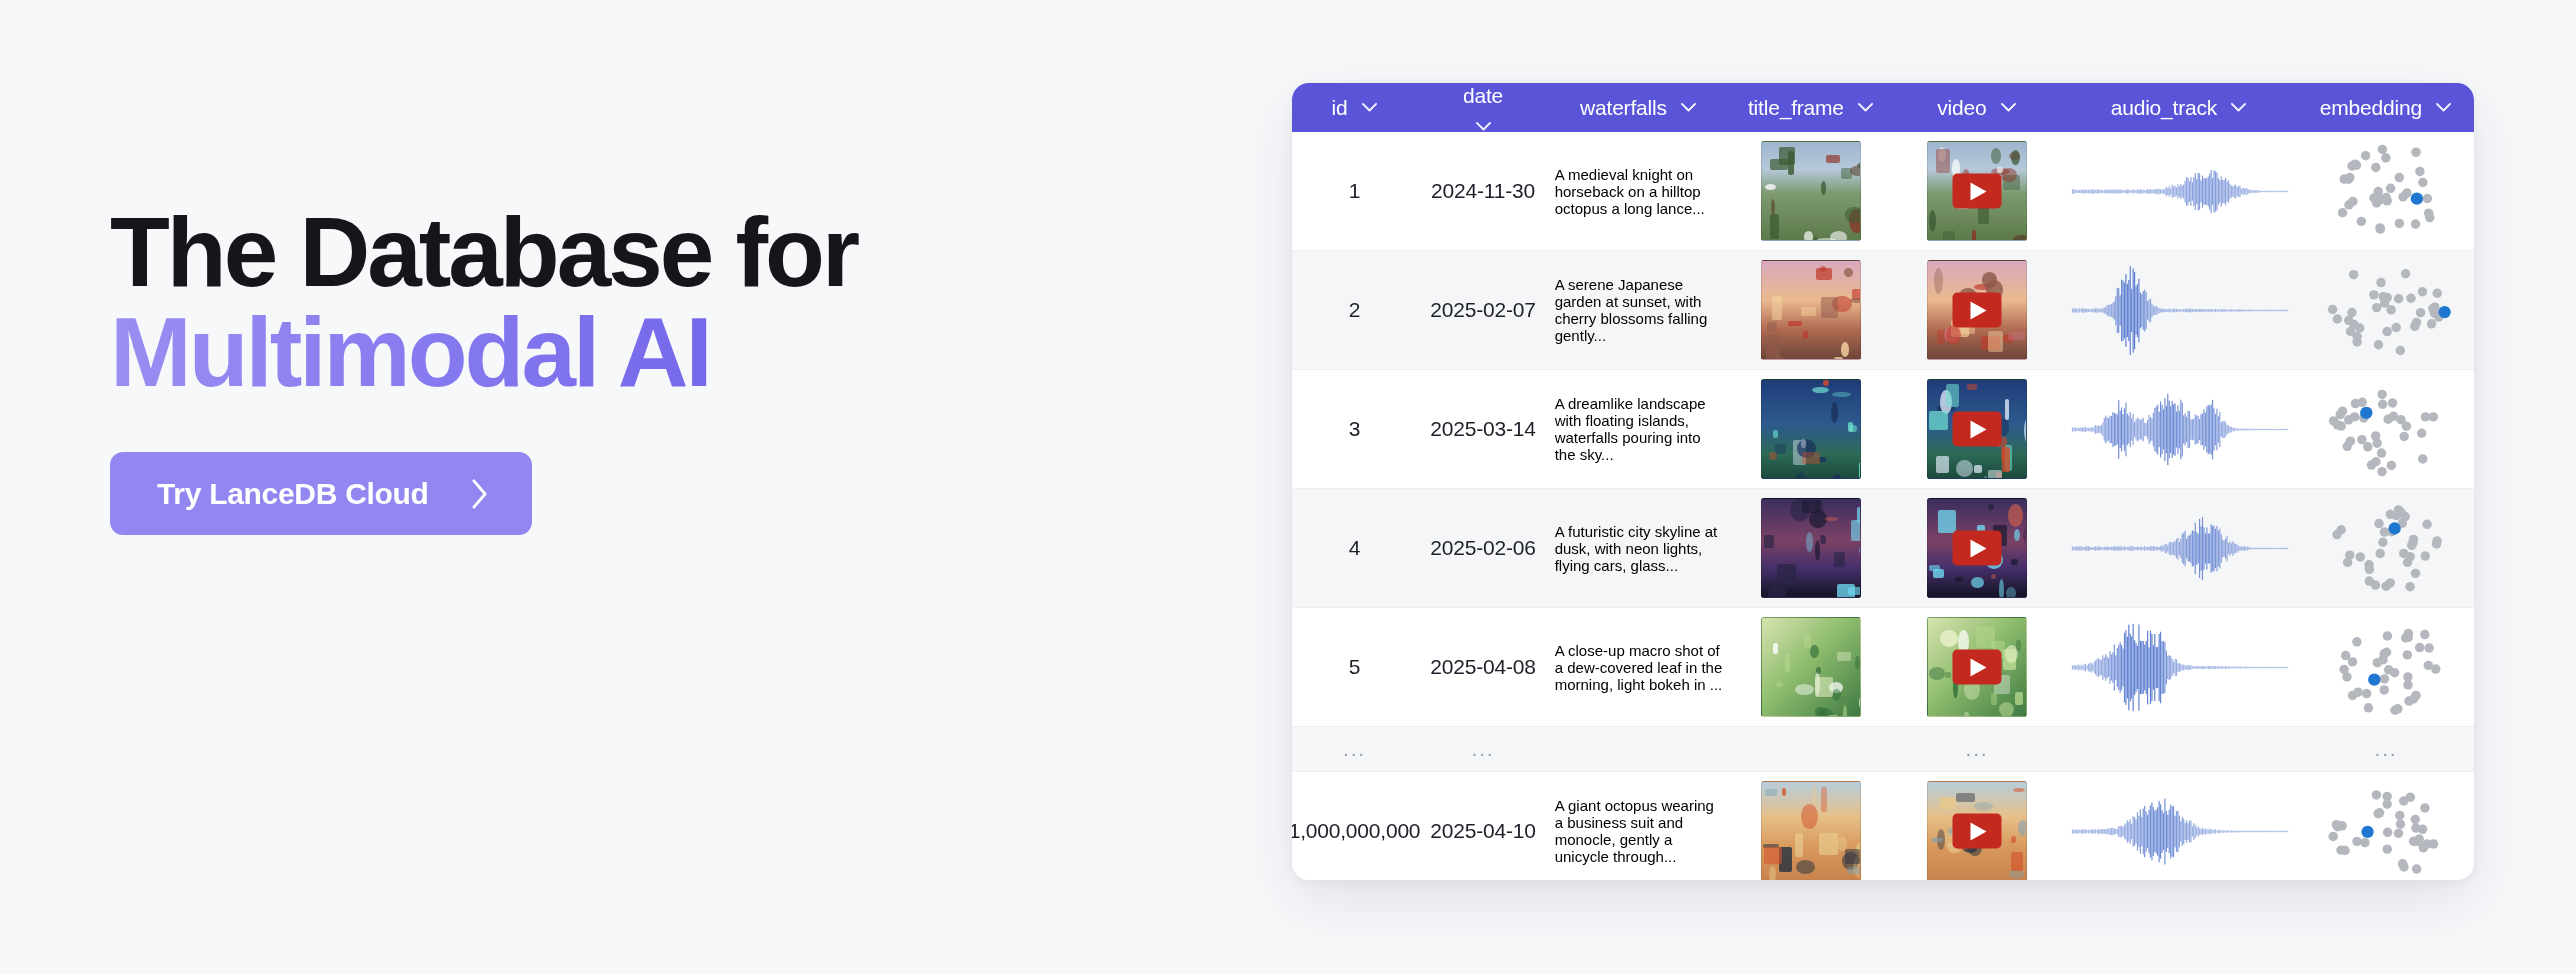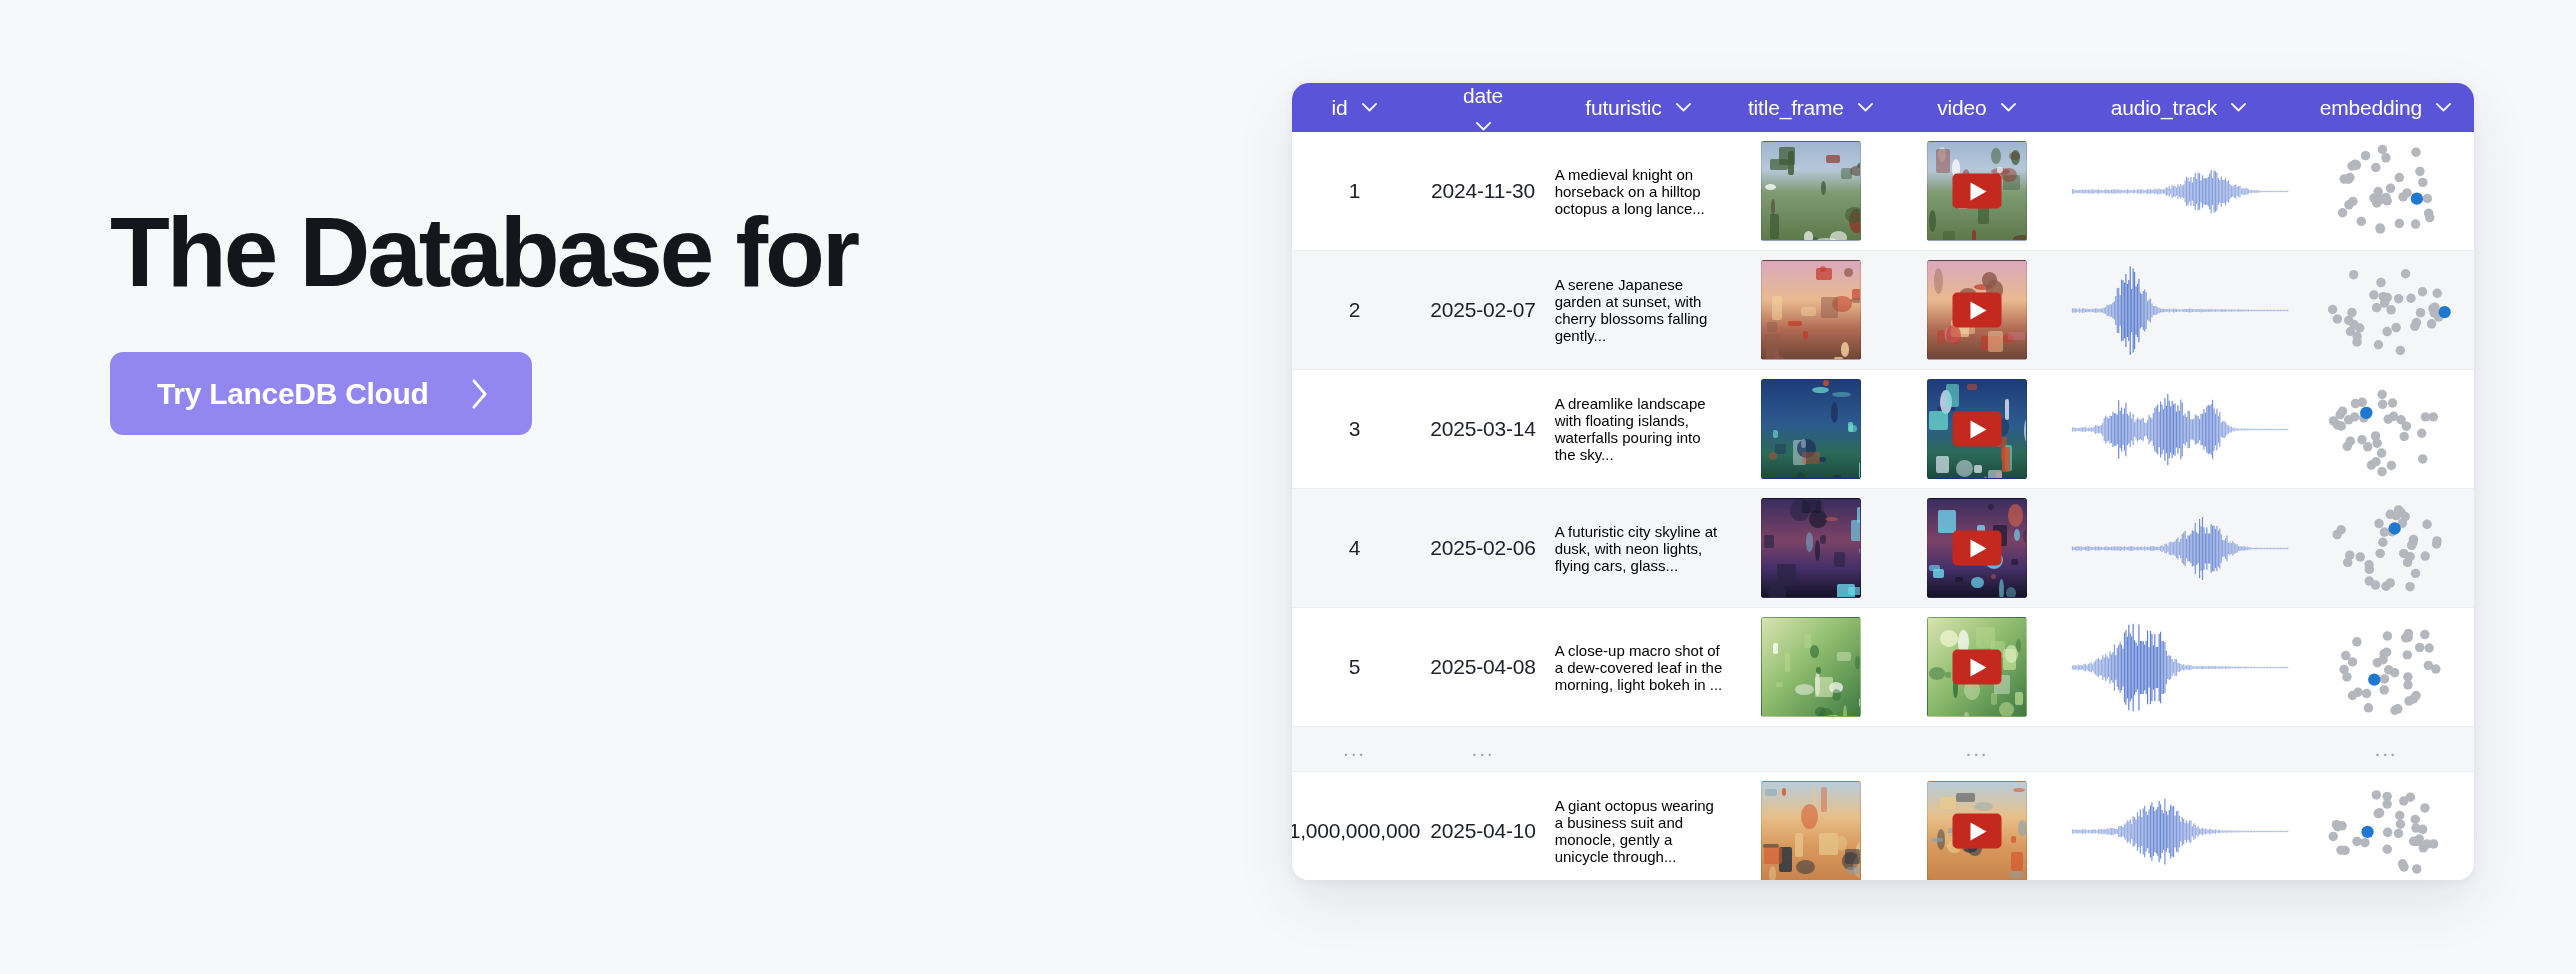--- a/index.html
+++ b/index.html
@@ -156,20 +156,21 @@
     margin-left: 3.8px;
   }
   svg { display: block; }
 </style>
 </head>
 <body>
 
 <div class="hero">
   <h1 class="headline">
     <span>The Database for</span>
+    <span class="line2">Multimodal AI</span>
   </h1>
   <button class="cta">
     <span class="cta-label">Try LanceDB Cloud</span>
     <span class="cta-chev">
       <svg width="21" height="32" viewBox="0 0 22 34" fill="none">
         <path d="M5 3 L17 17 L5 31" stroke="#ffffff" stroke-width="3" stroke-linecap="round" stroke-linejoin="round"></path>
       </svg>
     </span>
   </button>
 </div>
@@ -187,21 +188,21 @@
     </div>
     <div class="th c-date">
       <span>date</span>
       <span class="chev">
           <svg width="17" height="10.4" viewBox="0 0 18 11">
             <path d="M2 2 L9 9 L16 2" stroke="#fff" stroke-width="2" fill="none" stroke-linecap="round" stroke-linejoin="round"></path>
           </svg>
         </span>
     </div>
     <div class="th c-desc">
-      <span>futuristic</span>
+      <span>waterfalls</span>
       <span class="chev">
           <svg width="17" height="10.4" viewBox="0 0 18 11">
             <path d="M2 2 L9 9 L16 2" stroke="#fff" stroke-width="2" fill="none" stroke-linecap="round" stroke-linejoin="round"></path>
           </svg>
         </span>
     </div>
     <div class="th c-title">
       <span>title_frame</span>
       <span class="chev">
           <svg width="17" height="10.4" viewBox="0 0 18 11">

